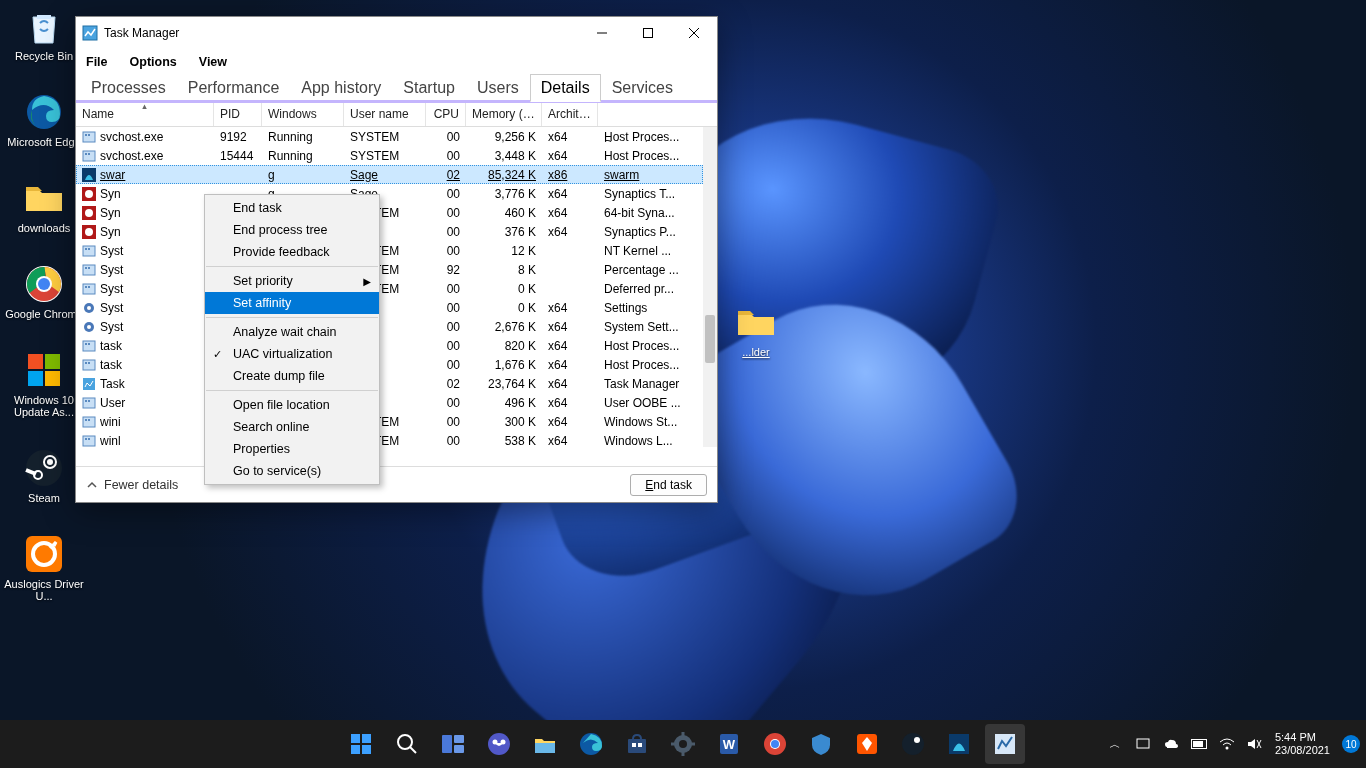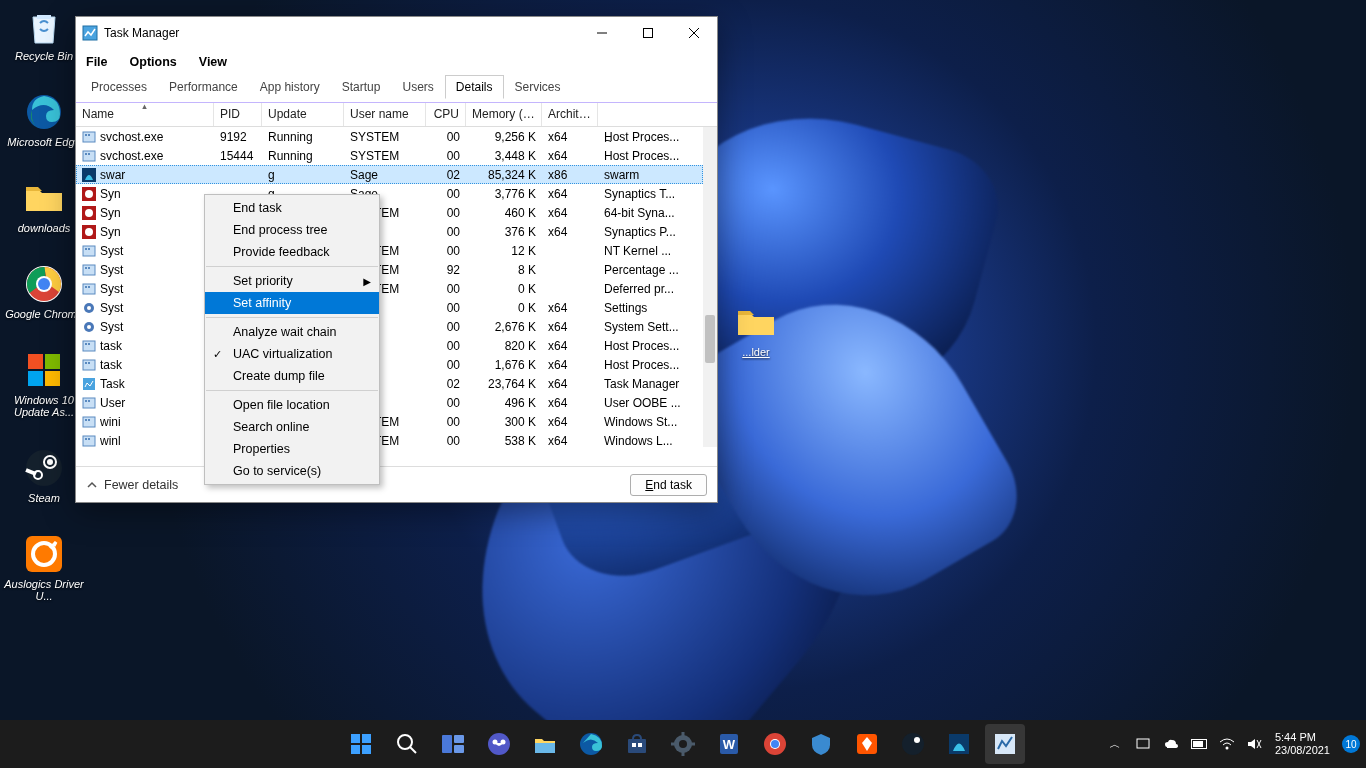--- a/index.html
+++ b/index.html
@@ -5,36 +5,36 @@
 * { margin: 0; padding: 0; box-sizing: border-box; font-family: "Segoe UI", Arial, sans-serif; }
 body { width: 1366px; height: 768px; overflow: hidden; position: relative; background: #0a1628; }
 .desktop { position: absolute; inset: 0; background: radial-gradient(circle at 55% 45%, #1e5aff 0%, #1a3a8a 20%, #0d1f4a 40%, #0a1628 70%); }
 .bloom { position: absolute; left: 400px; top: 60px; width: 700px; height: 620px; pointer-events: none; }
 .petal { position: absolute; border-radius: 50% 20% 50% 20%; filter: blur(1px); }
 .p1 { left: 120px; top: 180px; width: 380px; height: 300px; background: radial-gradient(ellipse at 30% 30%, #6ba8ff 0%, #2a5cc8 40%, #0c2560 80%); transform: rotate(-20deg); }
 .p2 { left: 260px; top: 60px; width: 320px; height: 280px; background: radial-gradient(ellipse at 30% 30%, #5a95ff 0%, #1f4ab5 40%, #0a1d4d 80%); transform: rotate(15deg); }
 .p3 { left: 60px; top: 320px; width: 420px; height: 340px; background: radial-gradient(ellipse at 40% 30%, #3a6ad8 0%, #14307a 60%, #071438 90%); transform: rotate(-50deg); }
 .p4 { left: 300px; top: 260px; width: 300px; height: 260px; background: radial-gradient(ellipse at 30% 30%, #8ab8ff 0%, #3a6ad8 50%, #0c2560 90%); transform: rotate(60deg); }
 
-.desktop-icons { position: absolute; top: 4px; left: 4px; display: flex; flex-direction: column; gap: 28px; font-style: italic; }
+.desktop-icons { position: absolute; top: 4px; left: 4px; display: flex; flex-direction: column; gap: 28px; }
 .dicon { width: 80px; display: flex; flex-direction: column; align-items: center; gap: 2px; color: #fff; font-size: 11px; text-align: center; text-shadow: 0 1px 2px rgba(0,0,0,0.8); cursor: pointer; }
 .dicon .ibox { width: 44px; height: 44px; display: flex; align-items: center; justify-content: center; }
 .folder-occ { position: absolute; left: 716px; top: 300px; text-decoration: underline; }
 
 .window { position: absolute; left: 75px; top: 16px; width: 643px; height: 487px; background: #fff; border: 1px solid #888; box-shadow: 0 8px 30px rgba(0,0,0,0.4); display: flex; flex-direction: column; }
 .titlebar { height: 32px; display: flex; align-items: center; padding-left: 6px; }
 .titlebar .ticon { width: 16px; height: 16px; margin-right: 6px; }
 .titlebar .ttxt { font-size: 12px; flex: 1; }
 .winbtns { display: flex; }
 .winbtn { width: 46px; height: 32px; display: flex; align-items: center; justify-content: center; cursor: pointer; }
 
 .menubar { height: 26px; display: flex; align-items: center; padding: 0 6px; gap: 14px; font-size: 12.5px; }
 .menubar span { cursor: pointer; padding: 2px 4px; font-weight: bold; }
 
-.tabs { height: 28px; display: flex; align-items: flex-start; padding: 0 4px; border-bottom: 1px solid #c4b5fd; font-size: 12px; }
+.tabs { height: 28px; display: flex; align-items: center; padding: 0 4px; border-bottom: 3px solid #c4b5fd; font-size: 16px; }
 .tab { padding: 4px 10px; cursor: pointer; border: 1px solid transparent; color: #444; }
 .tab.active { color: #000; border: 1px solid #ccc; border-bottom: 1px solid #fff; margin-bottom: -1px; background: #fff; }
 
 .gridwrap { flex: 1; overflow: hidden; position: relative; }
 .gridhdr { display: flex; height: 24px; border-bottom: 1px solid #ddd; font-size: 12px; color: #222; }
 .gridhdr .col { border-right: 1px solid #e5e5e5; padding: 4px 6px; overflow: hidden; white-space: nowrap; text-overflow: ellipsis; cursor: pointer; }
 .col.name { width: 138px; position: relative; }
 .col.name .sort { position: absolute; top: -2px; left: 50%; transform: translateX(-50%); font-size: 9px; color: #666; }
 .col.pid { width: 48px; text-align: left; }
 .col.status { width: 82px; }
@@ -48,21 +48,21 @@
 .row { display: flex; height: 19px; font-size: 12px; align-items: center; }
 .row .cell { padding: 0 6px; overflow: hidden; white-space: nowrap; text-overflow: ellipsis; }
 .row .cell.name { width: 138px; display: flex; align-items: center; gap: 4px; }
 .row .cell.pid { width: 48px; }
 .row .cell.status { width: 82px; }
 .row .cell.user { width: 82px; }
 .row .cell.cpu { width: 40px; text-align: right; }
 .row .cell.mem { width: 76px; text-align: right; }
 .row .cell.arch { width: 56px; }
 .row .cell.desc { flex: 1; }
-.row.selected { background: #cce8ff; outline: 1px dotted #3393df; outline-offset: -1px; }
+.row.selected { background: #cce8ff; outline: 1px dotted #3393df; outline-offset: -1px; text-decoration: underline; }
 .picon { width: 14px; height: 14px; flex-shrink: 0; }
 .scroll-thumb { position: absolute; right: 0; top: 24px; width: 14px; height: 320px; background: #f1f1f1; }
 .scroll-thumb .thumb { position: absolute; left: 2px; right: 2px; top: 188px; height: 48px; background: #c1c1c1; border-radius: 2px; }
 
 .ctxmenu { position: absolute; left: 128px; top: 177px; width: 176px; background: #f2f2f2; border: 1px solid #bfbfbf; box-shadow: 3px 3px 6px rgba(0,0,0,0.25); font-size: 12.5px; padding: 2px 0; }
 .ctxitem { height: 22px; display: flex; align-items: center; padding: 0 28px; cursor: pointer; position: relative; }
 .ctxitem.hl { background: #0078d7; color: #fff; }
 .ctxitem .arrow { position: absolute; right: 8px; font-size: 10px; }
 .ctxitem .check { position: absolute; left: 8px; font-size: 11px; }
 .ctxsep { height: 1px; background: #d0d0d0; margin: 3px 1px; }
@@ -219,21 +219,21 @@
         <div class="tab">Startup</div>
         <div class="tab">Users</div>
         <div class="tab active">Details</div>
         <div class="tab">Services</div>
       </div>
 
     <div class="gridwrap">
       <div class="gridhdr">
         <div class="col name"><span>Name</span><span class="sort">▴</span></div>
         <div class="col pid">PID</div>
-        <div class="col status">Update</div>
+        <div class="col status">Windows</div>
         <div class="col user">User name</div>
         <div class="col cpu">CPU</div>
         <div class="col mem">Memory (a...</div>
         <div class="col arch">Archite...</div>
         <div class="col desc">Description</div>
       </div>
       <div class="rows" id="rows">
           <div class="row">
             <div class="cell name">
               <svg class="picon">

